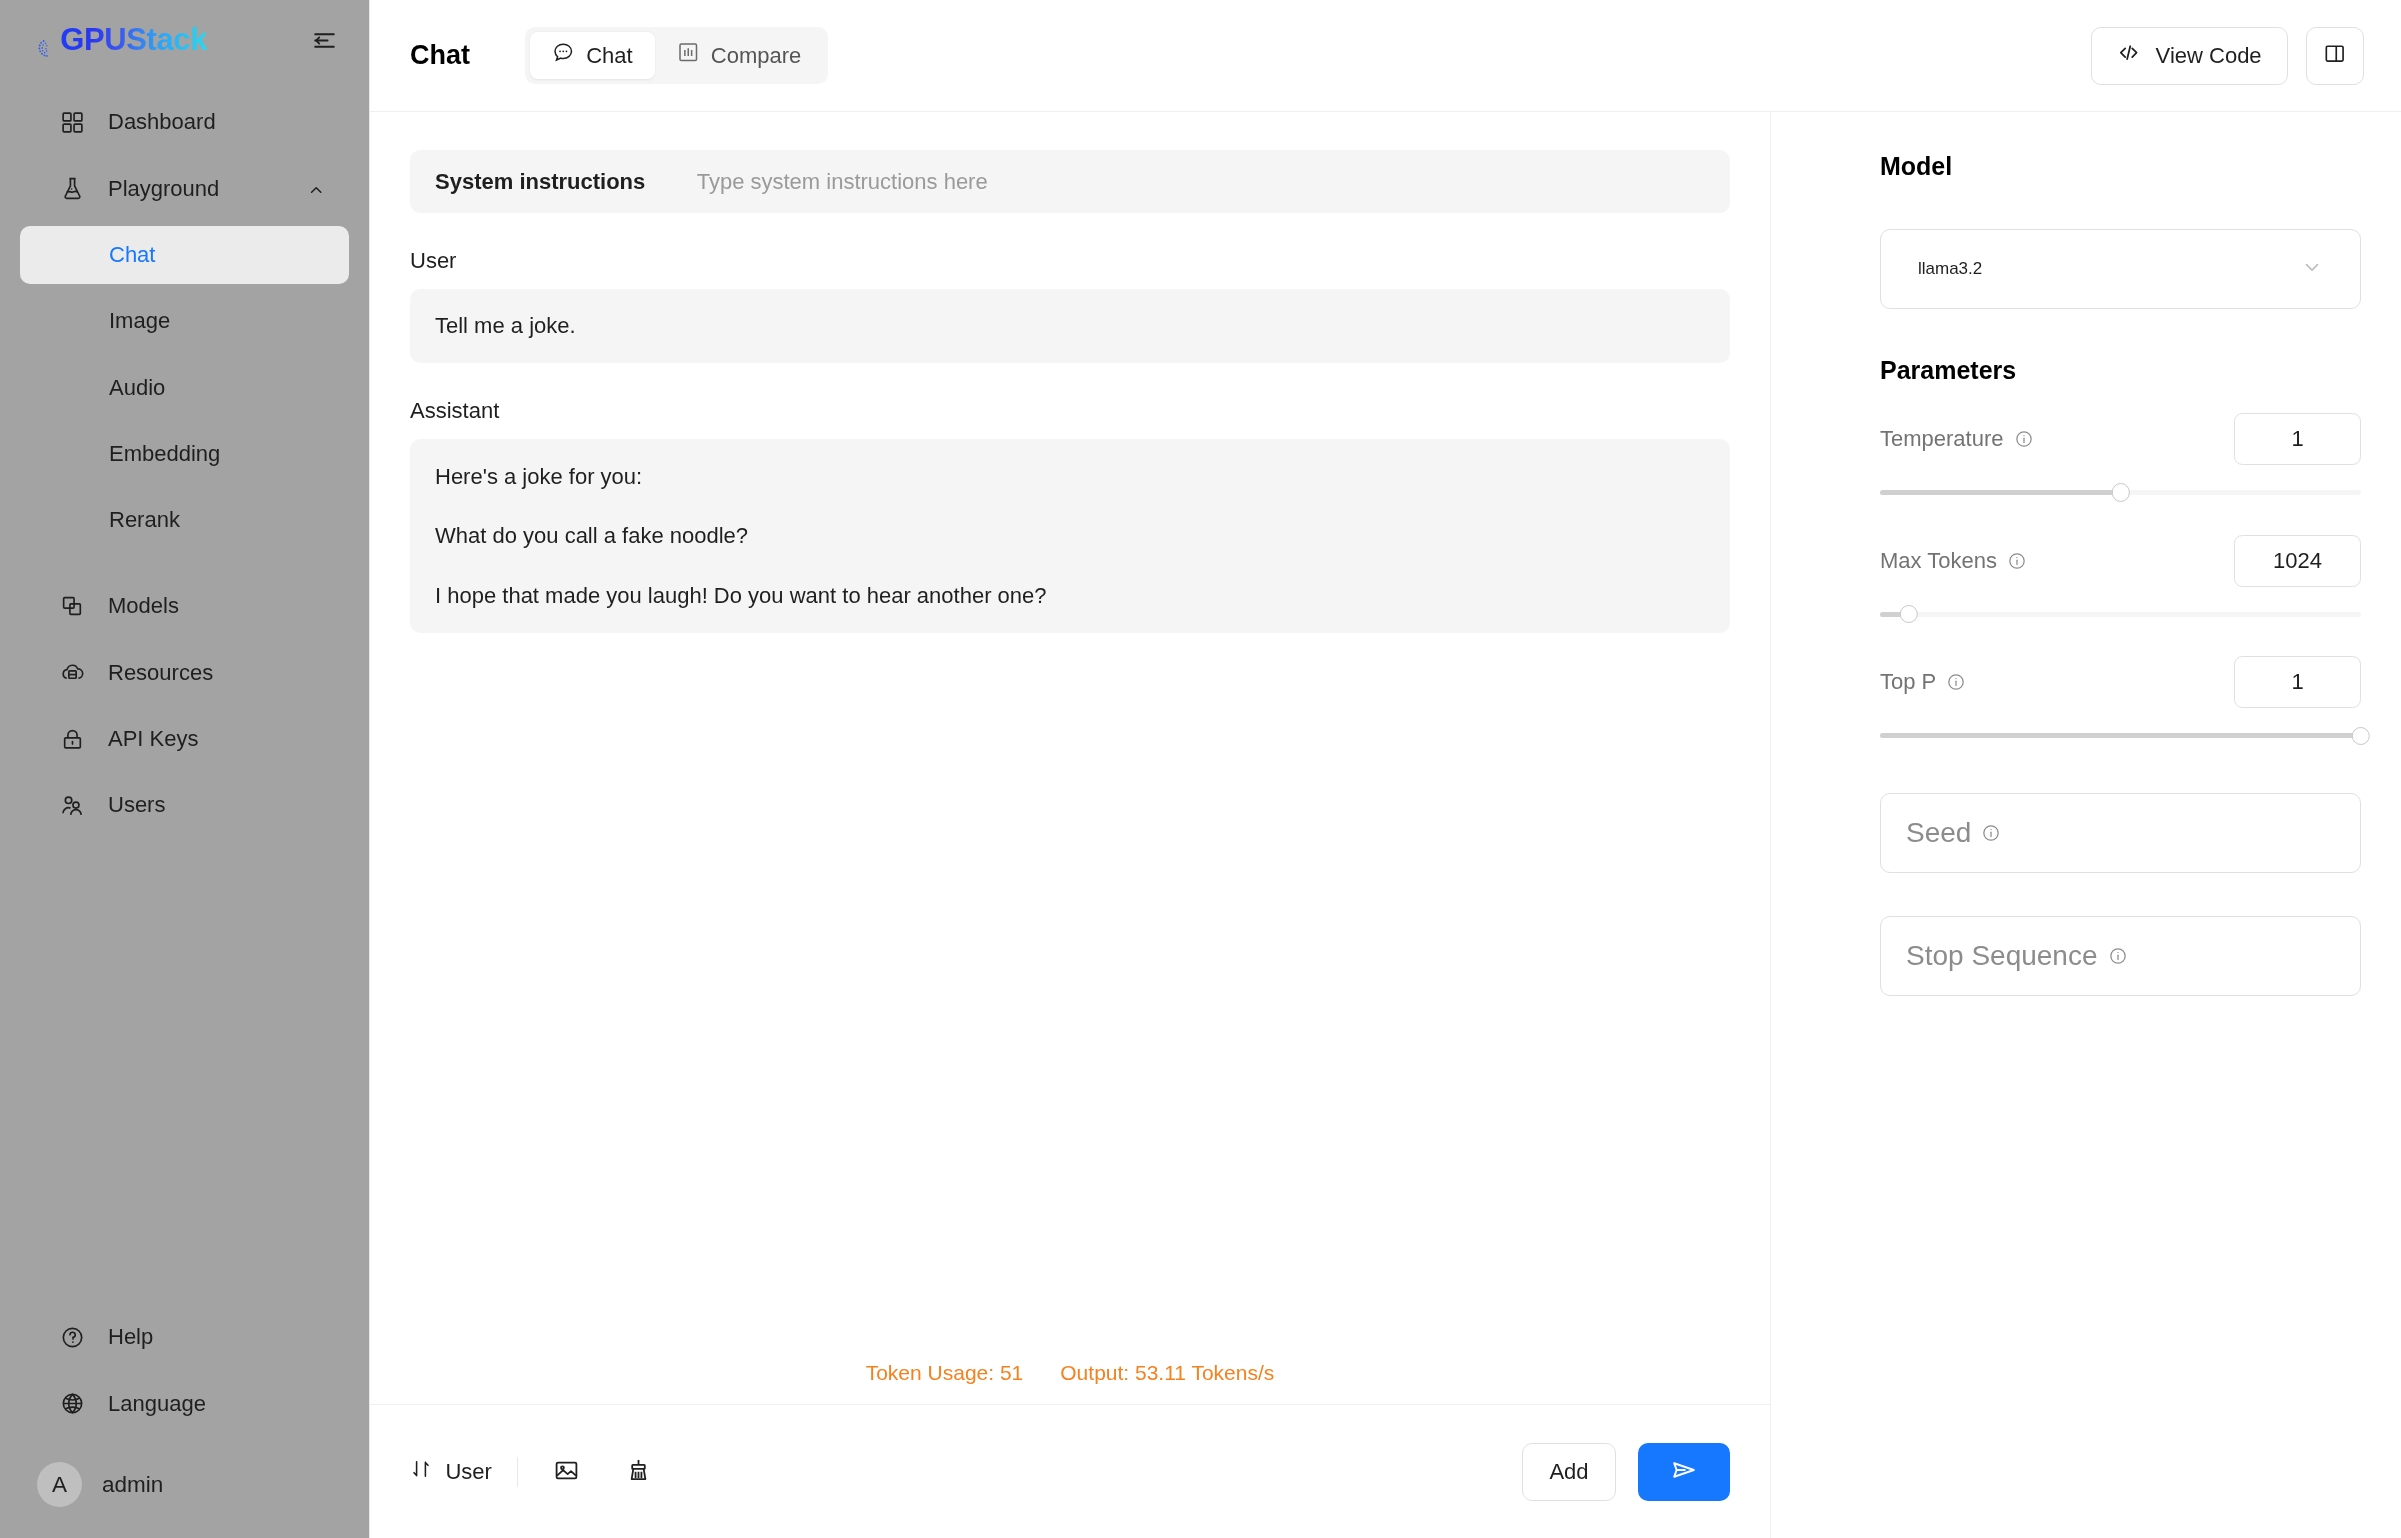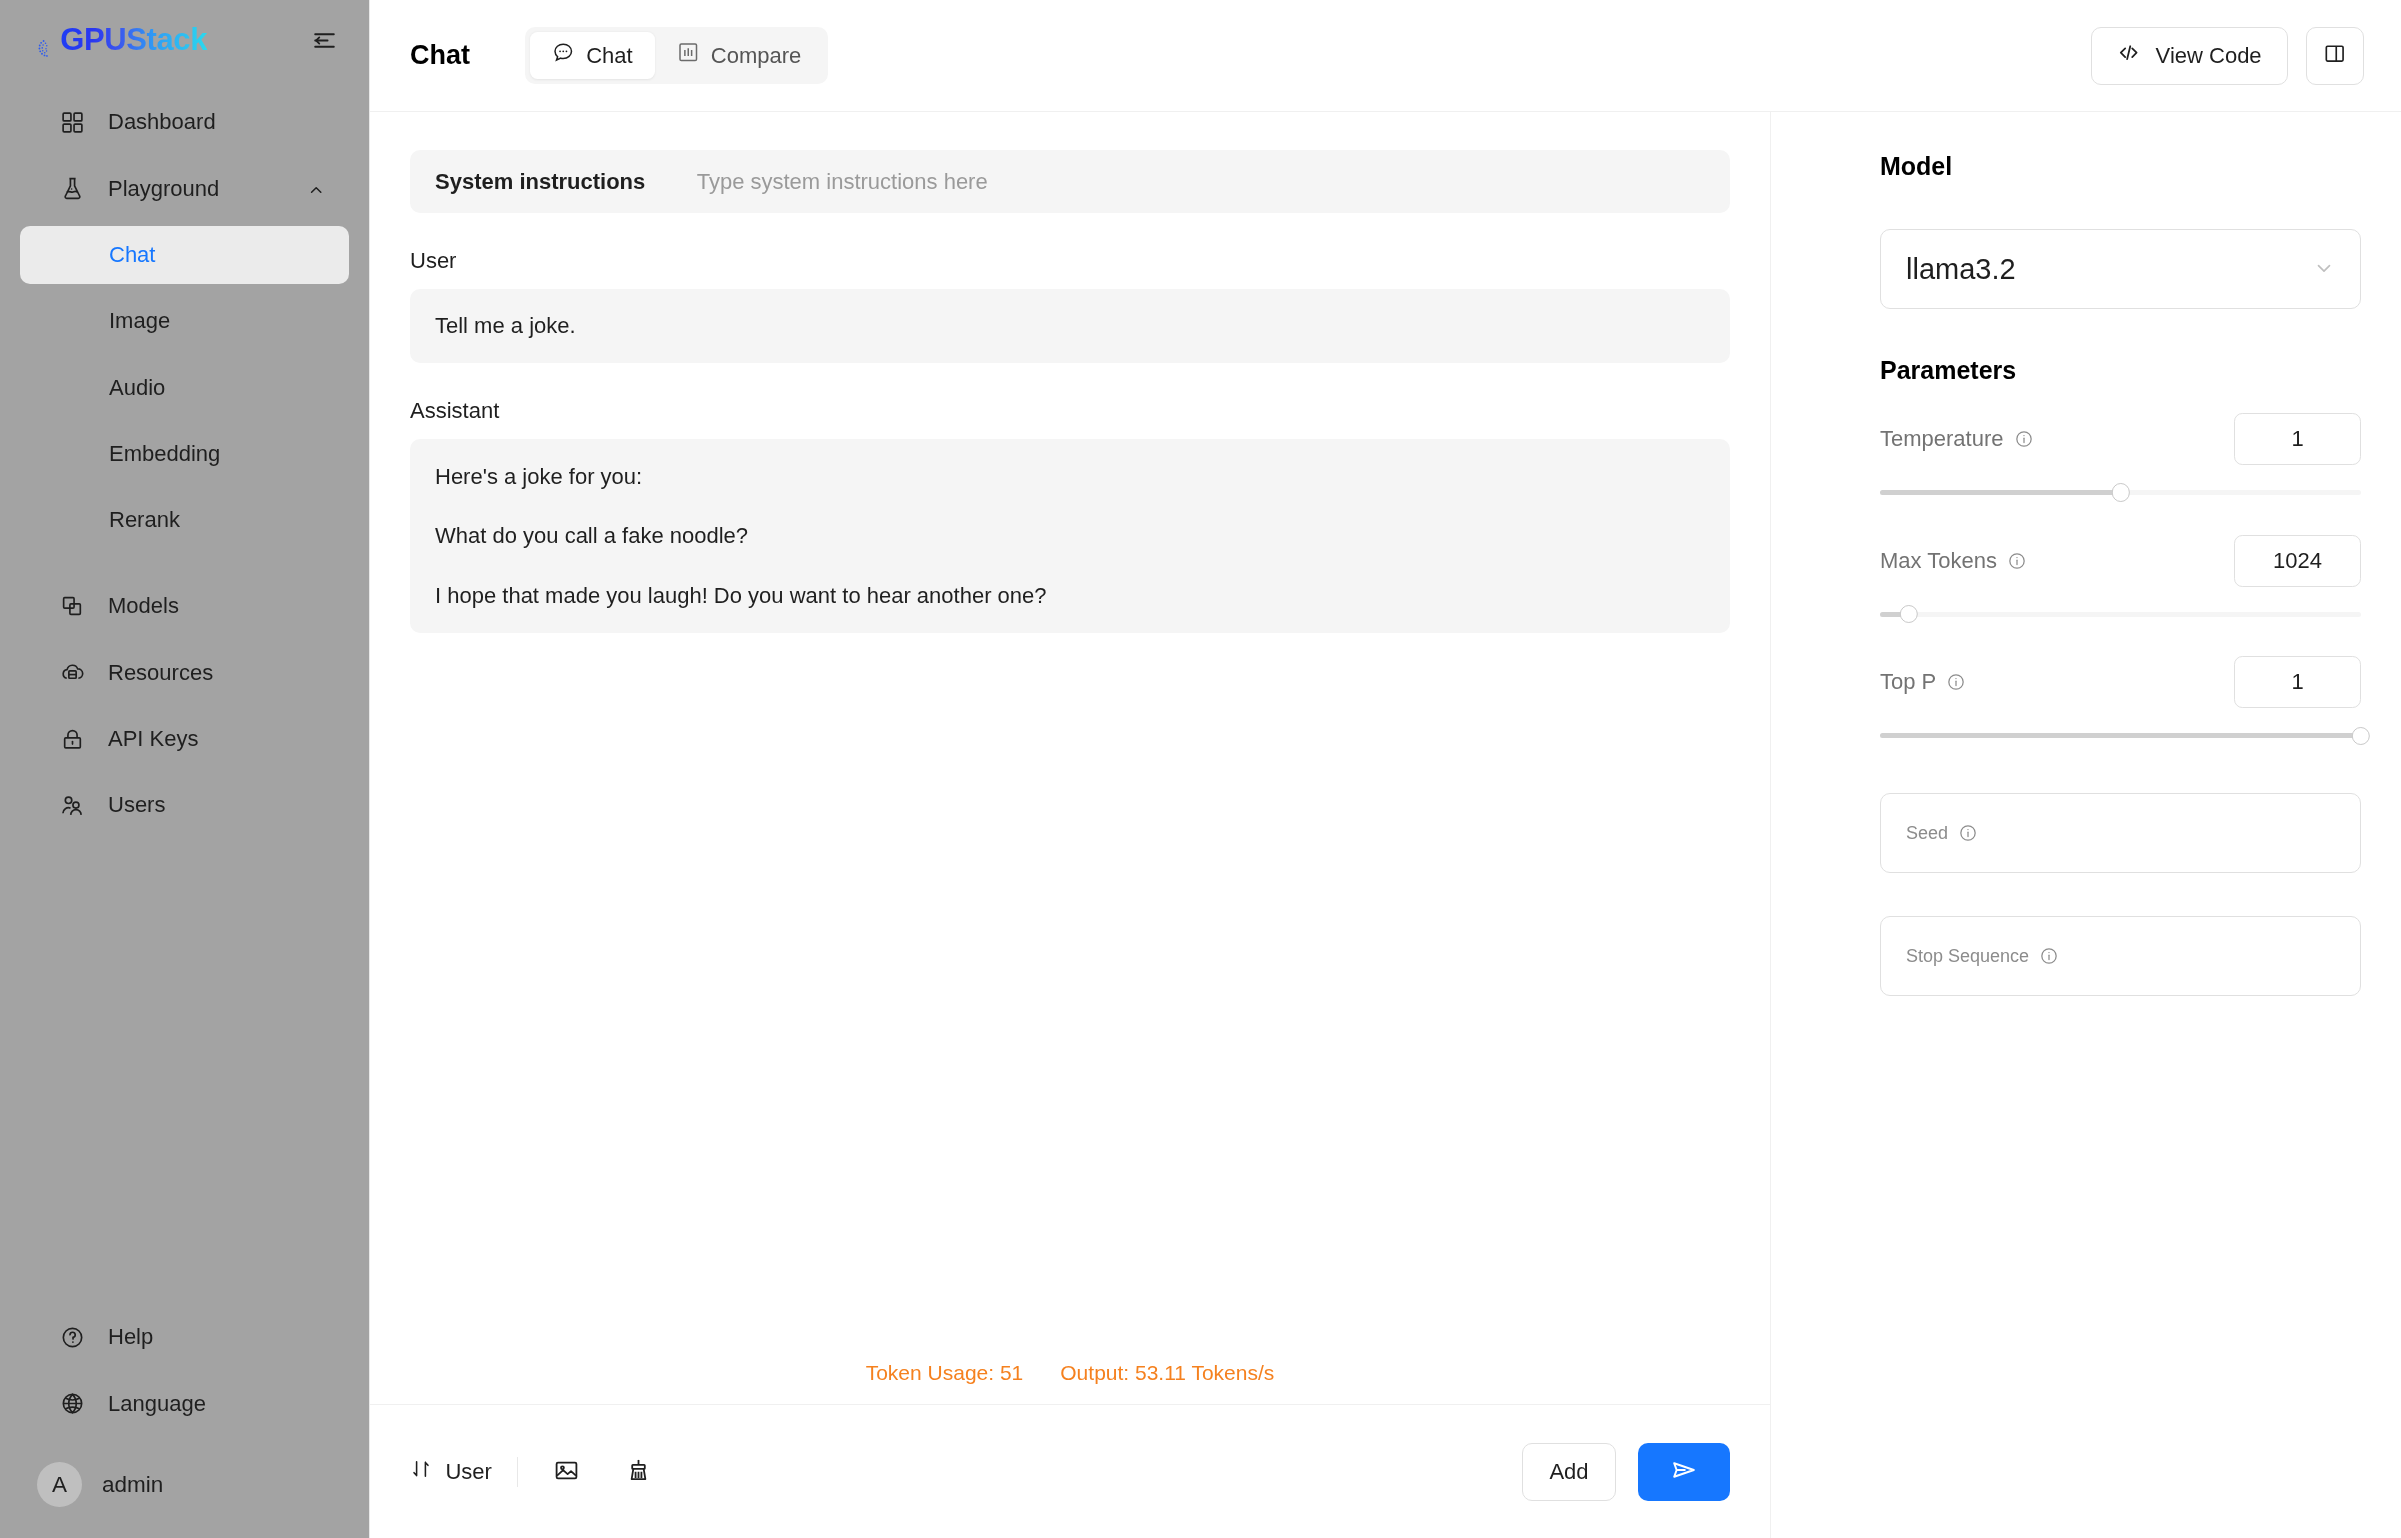--- a/index.html
+++ b/index.html
@@ -167,22 +167,22 @@
 
   
   .right-panel {
     flex: 0 0 630px; width: 630px; padding: 40px 40px 0 109px;
     background: #fff; overflow: hidden;
   }
   .panel-h { font-size: 25px; font-weight: 700; color: #000; margin-bottom: 48px; }
   .panel-h.second { margin-top: 47px; margin-bottom: 25px; }
   .select-box {
     height: 80px; border: 0.8px solid #e0e0e0; border-radius: 10px;
-    display: flex; align-items: center; padding: 0 25px;
-    font-size: 29px; color: #1f1f1f; cursor: pointer;
+    display: flex; align-items: center; padding: 0 37px;
+    font-size: 17px; color: #1f1f1f; cursor: pointer;
   }
   .select-box .chev-d { margin-left: auto; color: #bfbfbf; }
 
   .param-row {
     display: flex; align-items: center; justify-content: space-between;
     margin-top: 28px;
   }
   .param-label {
     font-size: 22px; color: #737373; display: flex; align-items: center; gap: 10px;
   }
@@ -201,21 +201,21 @@
     background: #d0d0d0; border-radius: 2.5px;
   }
   .slider .thumb {
     position: absolute; top: 6.7px; width: 18.4px; height: 18.4px;
     background: #fff; border: 1.7px solid #c9c9c9; border-radius: 50%;
     transform: translateX(-9.2px);
   }
   .field-box {
     height: 80px; border: 0.8px solid #e0e0e0; border-radius: 10px;
     display: flex; align-items: center; padding: 0 25px;
-    font-size: 18px; color: #8c8c8c; margin-top: 43px; cursor: text;
+    font-size: 28px; color: #8c8c8c; margin-top: 43px; cursor: text;
   }
   .field-box .ilabel { display: flex; align-items: center; gap: 10px; }
   .info-ico { display: inline-flex; align-items: center; }
 </style>
 </head>
 <body>
 
 <div class="app">
 
   <aside class="sidebar">

